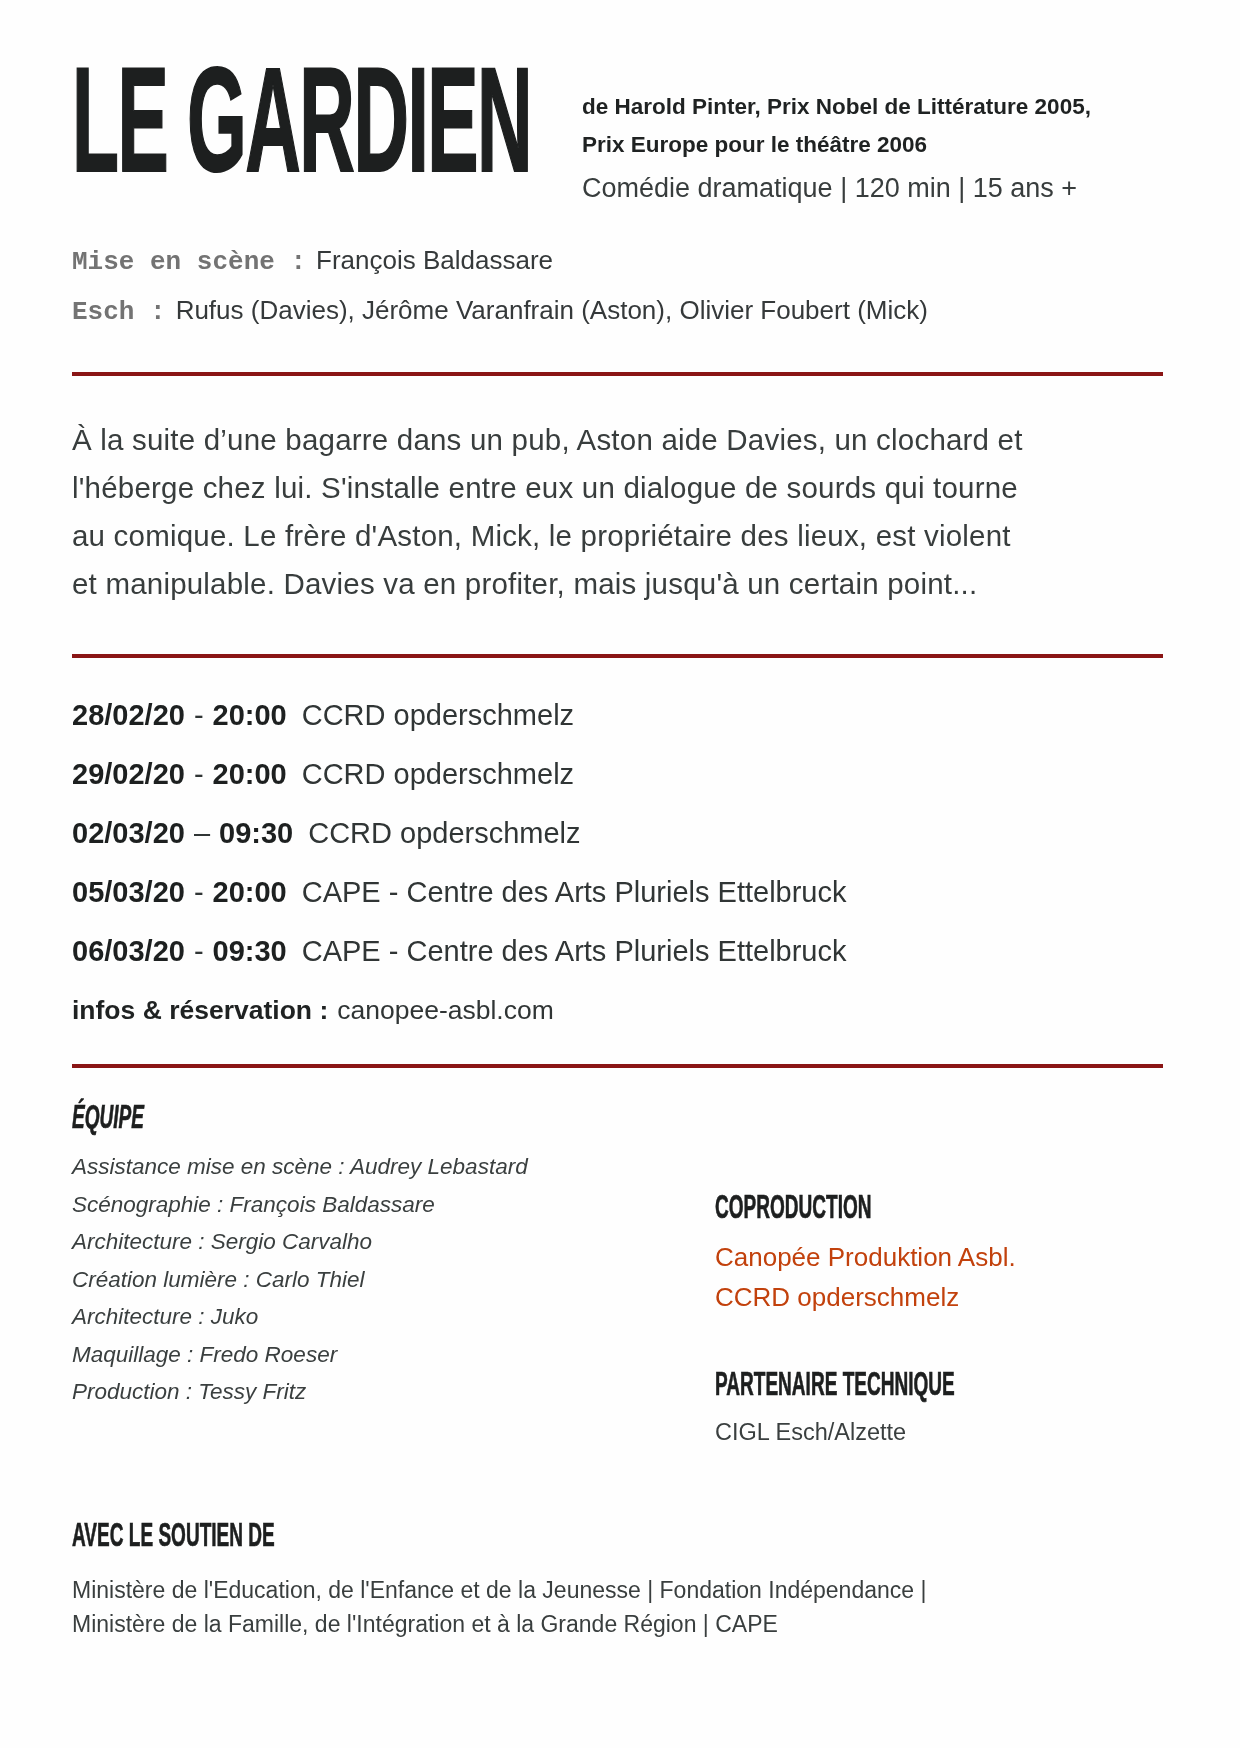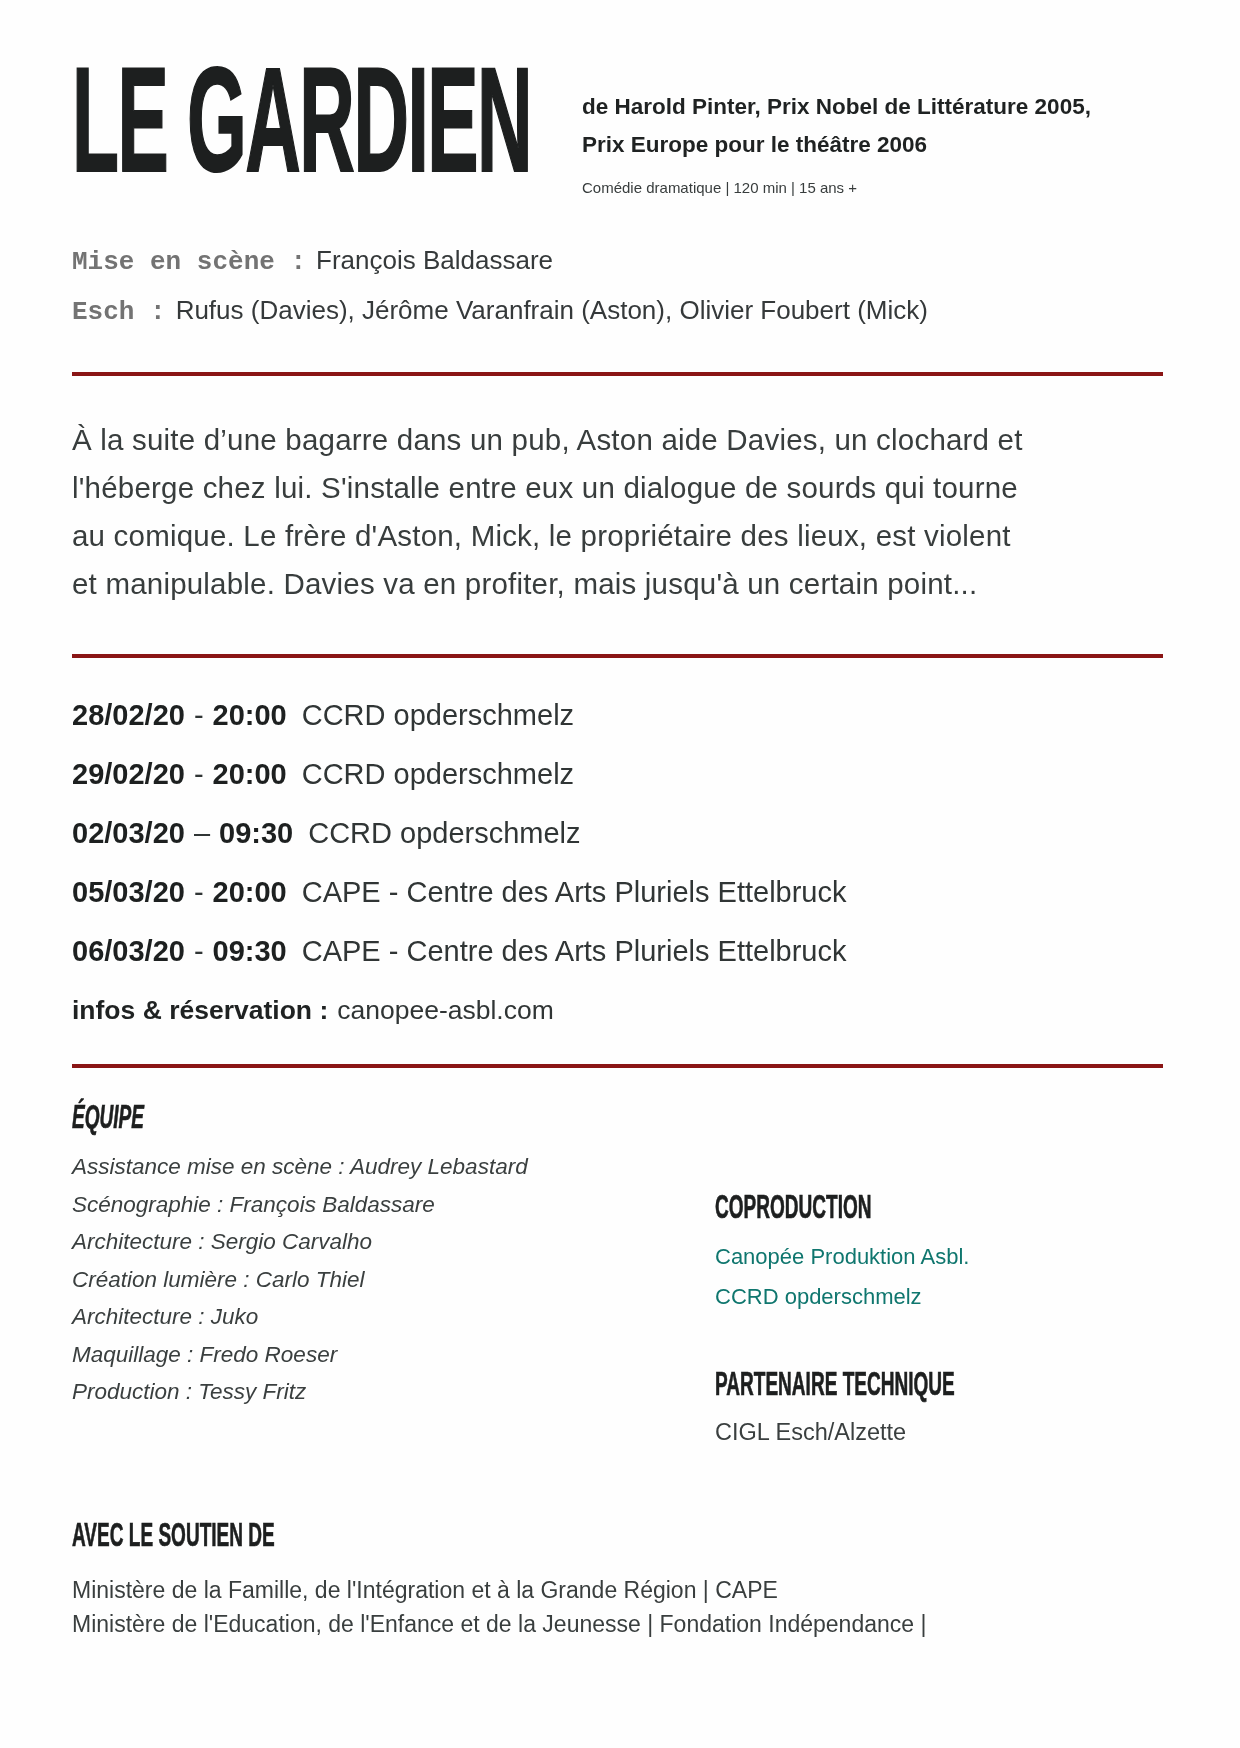--- a/index.html
+++ b/index.html
@@ -30,21 +30,21 @@
     font-size:148px; line-height:1; letter-spacing:-3px;
     transform:scaleX(0.52);
     -webkit-text-stroke:2px #1d1f1f;
     margin-top:-26px;
   }
   .head-right { margin-left:30px; padding-top:16px; }
   .head-right .bold-line {
     margin:0; font-size:22.5px; font-weight:bold; line-height:38px; color:#1f2222;
   }
   .head-right .meta-line {
-    margin:9px 0 0 0; font-size:15px; font-weight:normal; line-height:30px; color:#383d3d;
+    margin:9px 0 0 0; font-size:27px; font-weight:normal; line-height:30px; color:#383d3d;
   }
 
   
   .credits { margin-top:32px; font-size:26px; line-height:48px; color:#35393a; }
   .credits .lbl { font-weight:bold; color:#737373; margin-right:10px;font-family:Liberation Mono, monospace; }
 
   
   .rule { border:none; border-top:4px solid #8a1515; margin:0; width:1091px; }
   .rule-1 { margin-top:36px; }
   .rule-2 { margin-top:46px; }
@@ -67,21 +67,21 @@
   .col-right { flex:1; padding-top:90px; padding-left:43px; box-sizing:border-box; }
 
   .h-small-wrap { height:36px; overflow:visible; }
   .h-small {
     font-size:34px; line-height:36px; letter-spacing:0;
     transform:scaleX(0.56);
     -webkit-text-stroke:0.7px #1d1f1f;
   }
 
   .team-list { margin-top:14px; font-size:22.5px; line-height:37.5px; color:#3a3f3f; }
-  .copro-lines { margin-top:13px; font-size:22px; line-height:40px; color:#0f766e; }
+  .copro-lines { margin-top:13px; font-size:26px; line-height:40px; color:#c2410c; }
   .partner-wrap { margin-top:48px; }
   .partner-lines { margin-top:11px; font-size:23.5px; line-height:40px; color:#3a3f3f; }
 
   
   .support { margin-top:64px; }
   .support-lines { margin-top:22px; font-size:23px; line-height:33.5px; color:#393e3e; }
 </style>
 </head>
 <body>
 
@@ -173,18 +173,18 @@
         </div>
       </div>
     </div>
   </div>
 
   <div class="support">
     <div class="h-small-wrap">
       <span class="cond h-small">AVEC LE SOUTIEN DE</span>
     </div>
     <div class="support-lines">
+      <div>Ministère de l'Education, de l'Enfance et de la Jeunesse | Fondation Indépendance  |</div>
       <div>Ministère de la Famille, de l'Intégration et à la Grande Région | CAPE</div>
-      <div>Ministère de l'Education, de l'Enfance et de la Jeunesse | Fondation Indépendance  |</div>
     </div>
   </div>
 
 </div>
 
 </body></html>

